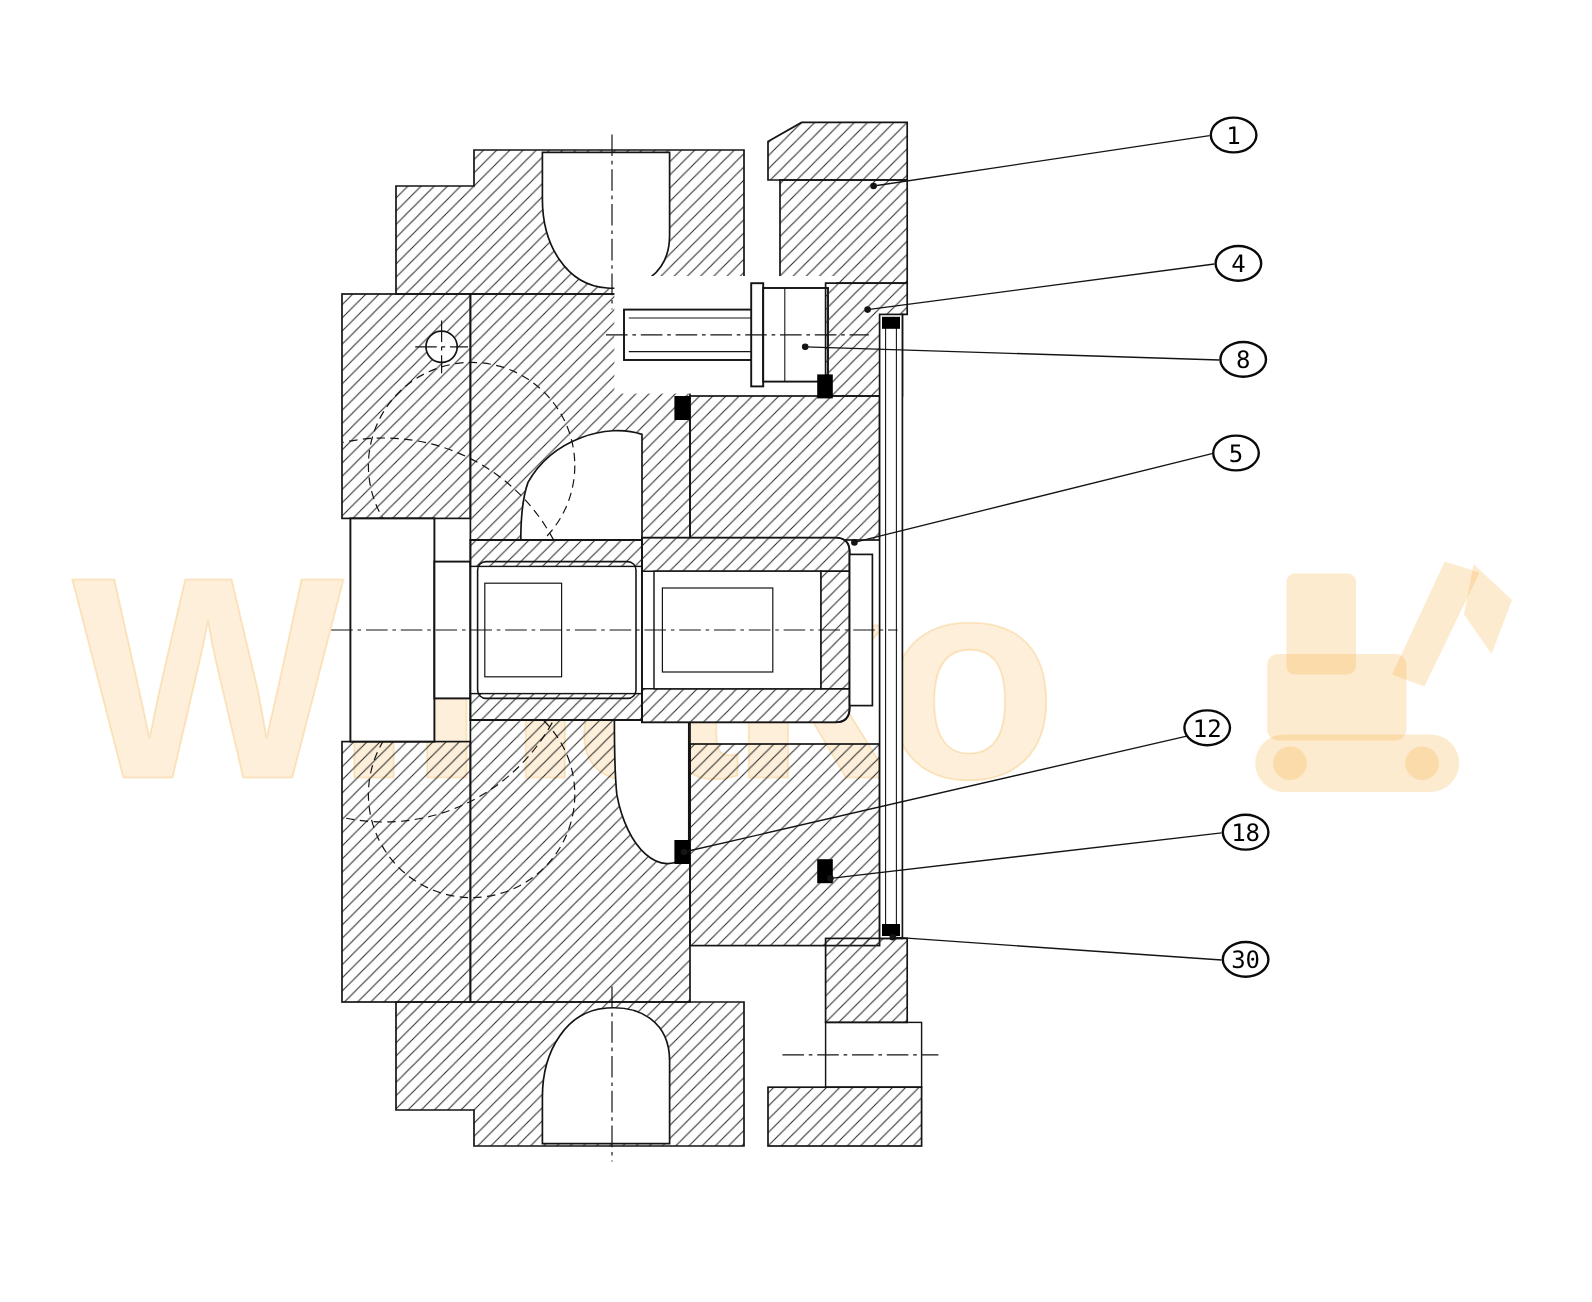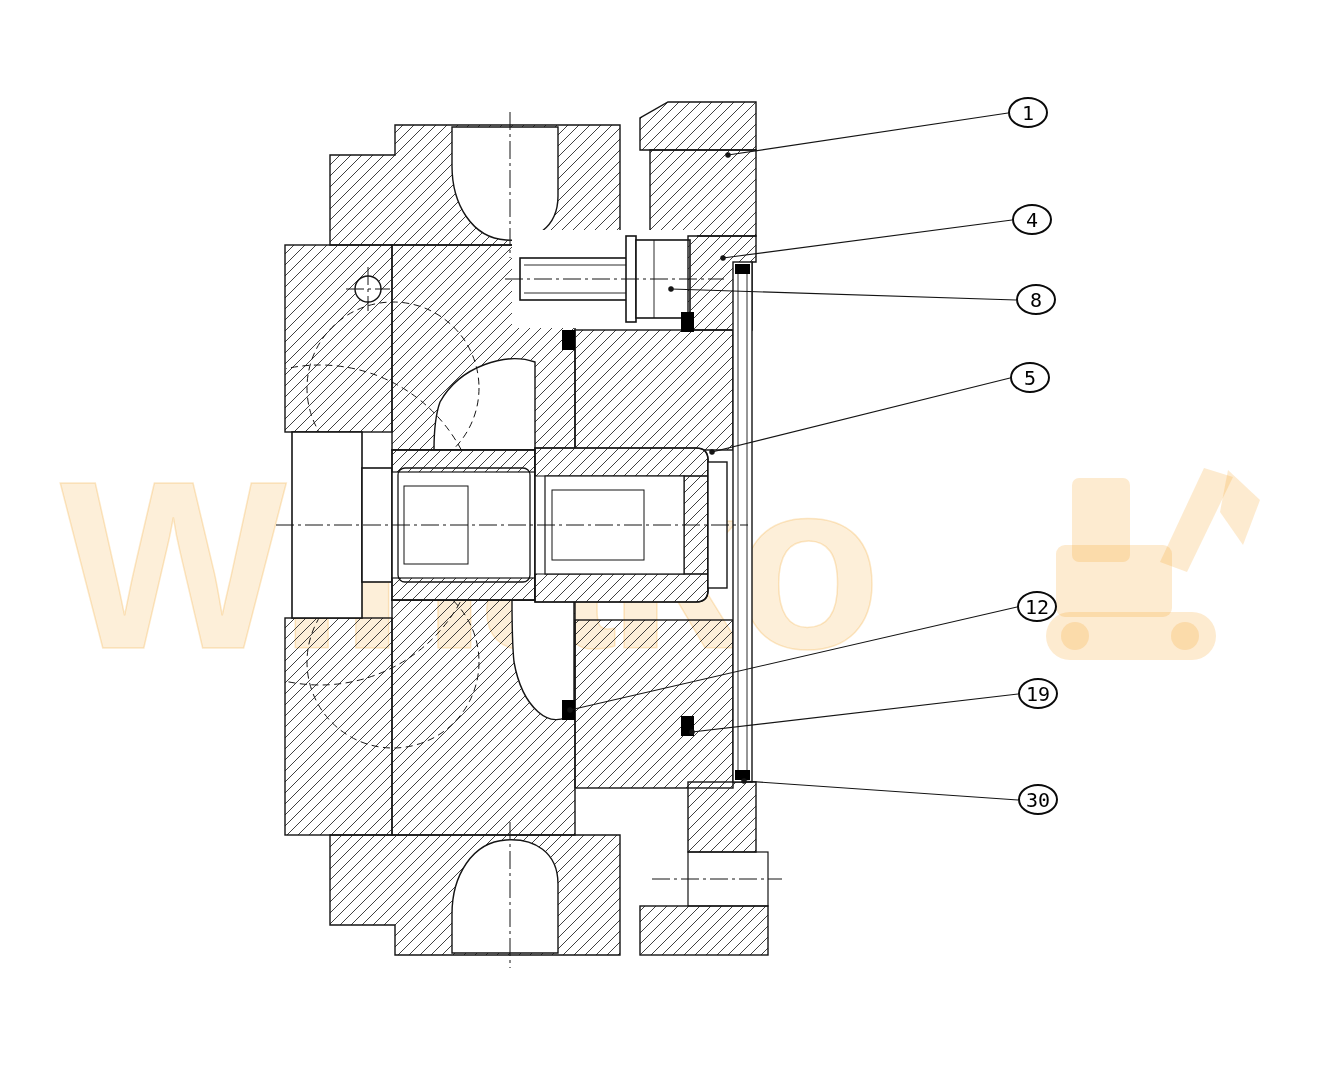--- a/index.html
+++ b/index.html
@@ -163,23 +163,23 @@
   </div>
   <div class="balloon" style="left:1012px;top:204px">
     <span>4</span>
   </div>
   <div class="balloon" style="left:1016px;top:284px">
     <span>8</span>
   </div>
   <div class="balloon" style="left:1010px;top:362px">
     <span>5</span>
   </div>
-  <div class="balloon" style="left:1017px;top:591px">
+  <div class="balloon" style="left:986px;top:591px">
     <span>12</span>
   </div>
   <div class="balloon" style="left:1018px;top:678px">
-    <span>19</span>
+    <span>18</span>
   </div>
   <div class="balloon" style="left:1018px;top:784px">
     <span>30</span>
   </div>
 
 </div>
 
 </body></html>

